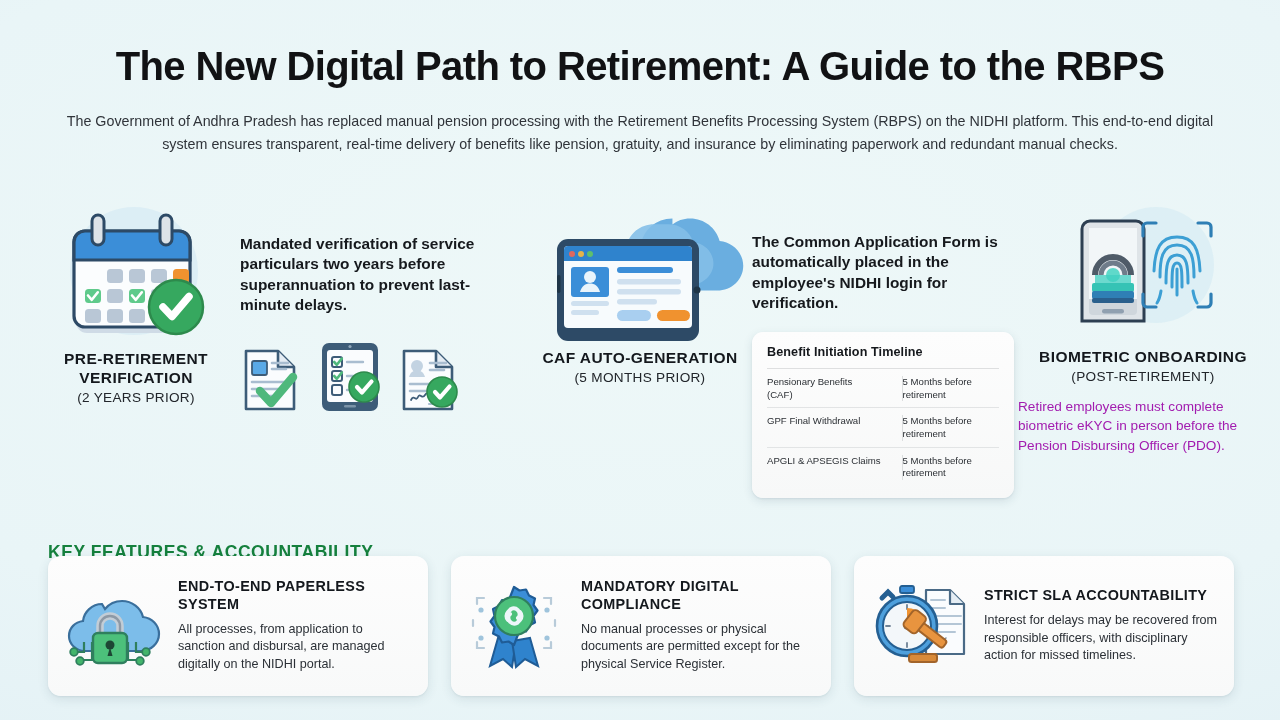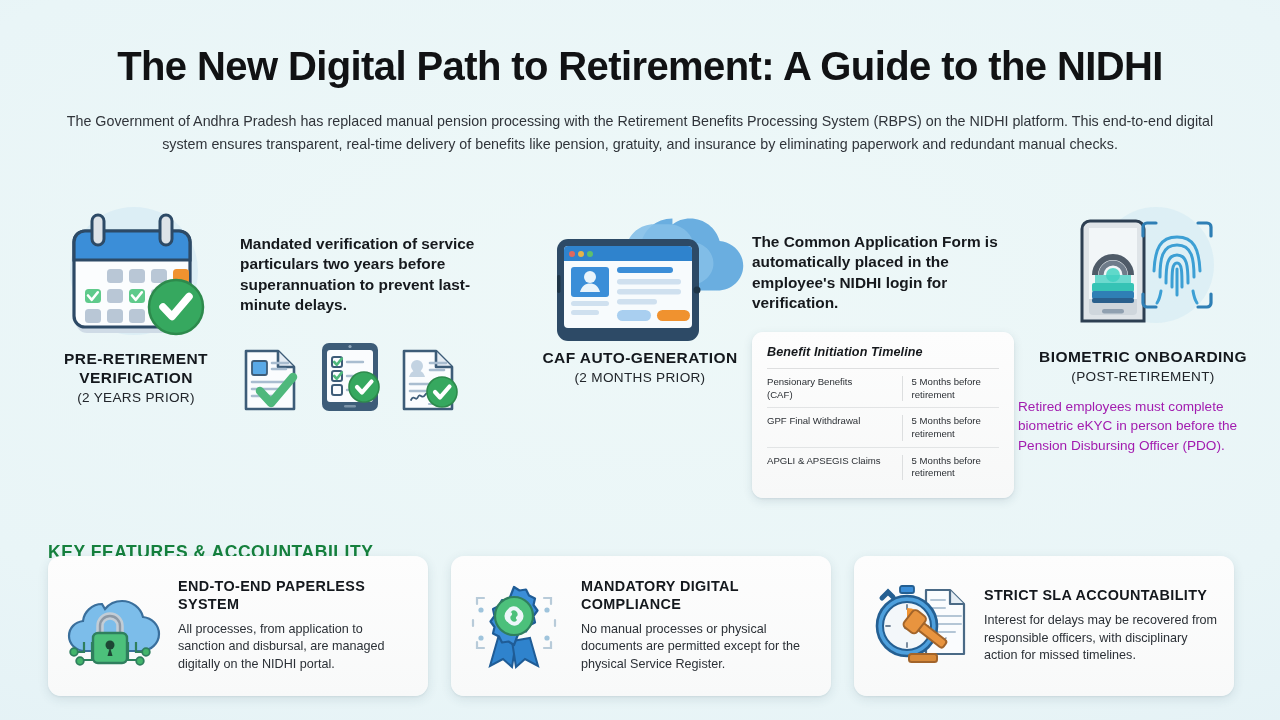--- a/index.html
+++ b/index.html
@@ -54,29 +54,29 @@
   
   .b4 { left: 752px; top: 36px; width: 262px; }
 
   .tl-card {
     margin-top: 18px; width: 262px;
     background: linear-gradient(180deg,#fdfdfd 0%, #f7f8f8 100%);
     border-radius: 11px;
     box-shadow: 0 3px 10px rgba(40,70,90,.13), 0 1px 2px rgba(40,70,90,.08);
     padding: 13px 15px 12px 15px;
   }
-  .tl-title { font-size: 12.6px; font-weight: bold; color: #15181c; letter-spacing: .1px; font-style: italic; }
+  .tl-title { font-size: 12.6px; font-weight: bold; color: #15181c; letter-spacing: .1px; }
   .tl-rows { margin-top: 9px; }
   .tl-row {
     display: flex; border-top: 1px solid #e2e4e5; padding: 7px 0 6px 0;
   }
   .tl-row:first-child { border-top: 1px solid #dedfe0; gap: 18px; }
   .tl-left  { flex: 1 1 58%; font-size: 9.6px; line-height: 1.32; color: #2b2f34; padding-right: 8px; }
   .tl-right { flex: 0 0 42%; font-size: 9.6px; line-height: 1.32; color: #2b2f34;
-              border-left: 1px solid #dcdedf; padding-left: 9px; }
+              border-left: 1px solid #dcdedf; }
 
   
   .b5 { left: 1018px; top: 2px; width: 250px; text-align: center; }
   .b5 .iconwrap { height: 150px; display: flex; align-items: center; justify-content: center; }
   .bodytext {
     margin-top: 13px; font-size: 13.6px; line-height: 1.42; color: #a21caf; text-align: left;
   }
 
   
   .section-head {
@@ -97,21 +97,21 @@
     font-size: 14.4px; font-weight: bold; letter-spacing: .35px; color: #14181d;
     line-height: 1.2; text-transform: uppercase;
   }
   .cdesc { margin-top: 8px; font-size: 12.6px; line-height: 1.4; color: #2b3036; }
   svg { display: block; }
 </style>
 </head>
 <body>
 
 <div class="header">
-  <div class="title">The New Digital Path to Retirement: A Guide to the NIDHI</div>
+  <div class="title">The New Digital Path to Retirement: A Guide to the RBPS</div>
   <div class="subtitle">The Government of Andhra Pradesh has replaced manual pension processing with the Retirement Benefits Processing System (RBPS) on the NIDHI platform. This end-to-end digital system ensures transparent, real-time delivery of benefits like pension, gratuity, and insurance by eliminating paperwork and redundant manual checks.</div>
 </div>
 
 <div class="process-row">
 
   <div class="pblock b1">
     <div class="iconwrap">
       <svg width="160" height="140" viewBox="0 0 160 140">
         <circle cx="78" cy="66" r="64" fill="#d9ecf5" opacity=".85"></circle>
         <rect x="20" y="30" width="116" height="98" rx="11" fill="#cfdbe6"></rect>
@@ -227,21 +227,21 @@
           <rect x="82" y="92" width="64" height="5.5" rx="2.7"></rect>
           <rect x="82" y="102" width="40" height="5.5" rx="2.7"></rect>
         </g>
         <rect x="82" y="113" width="34" height="11" rx="5.5" fill="#a9cff0"></rect>
         <rect x="122" y="113" width="33" height="11" rx="5.5" fill="#f0922f"></rect>
         <rect x="22" y="78" width="3.5" height="18" rx="1.7" fill="#1f3547"></rect>
         <circle cx="162" cy="93" r="3.5" fill="#1f3547"></circle>
       </svg>
     </div>
     <div class="steplabel">CAF AUTO-GENERATION</div>
-    <div class="stepsub">(2 MONTHS PRIOR)</div>
+    <div class="stepsub">(5 MONTHS PRIOR)</div>
   </div>
 
   <div class="pblock b4">
     <div class="btext">The Common Application Form is automatically placed in the employee's NIDHI login for verification.</div>
 
     <div class="tl-card">
       <div class="tl-title">Benefit Initiation Timeline</div>
       <div class="tl-rows">
         <div class="tl-row">
           <div class="tl-left">Pensionary Benefits (CAF)</div>

